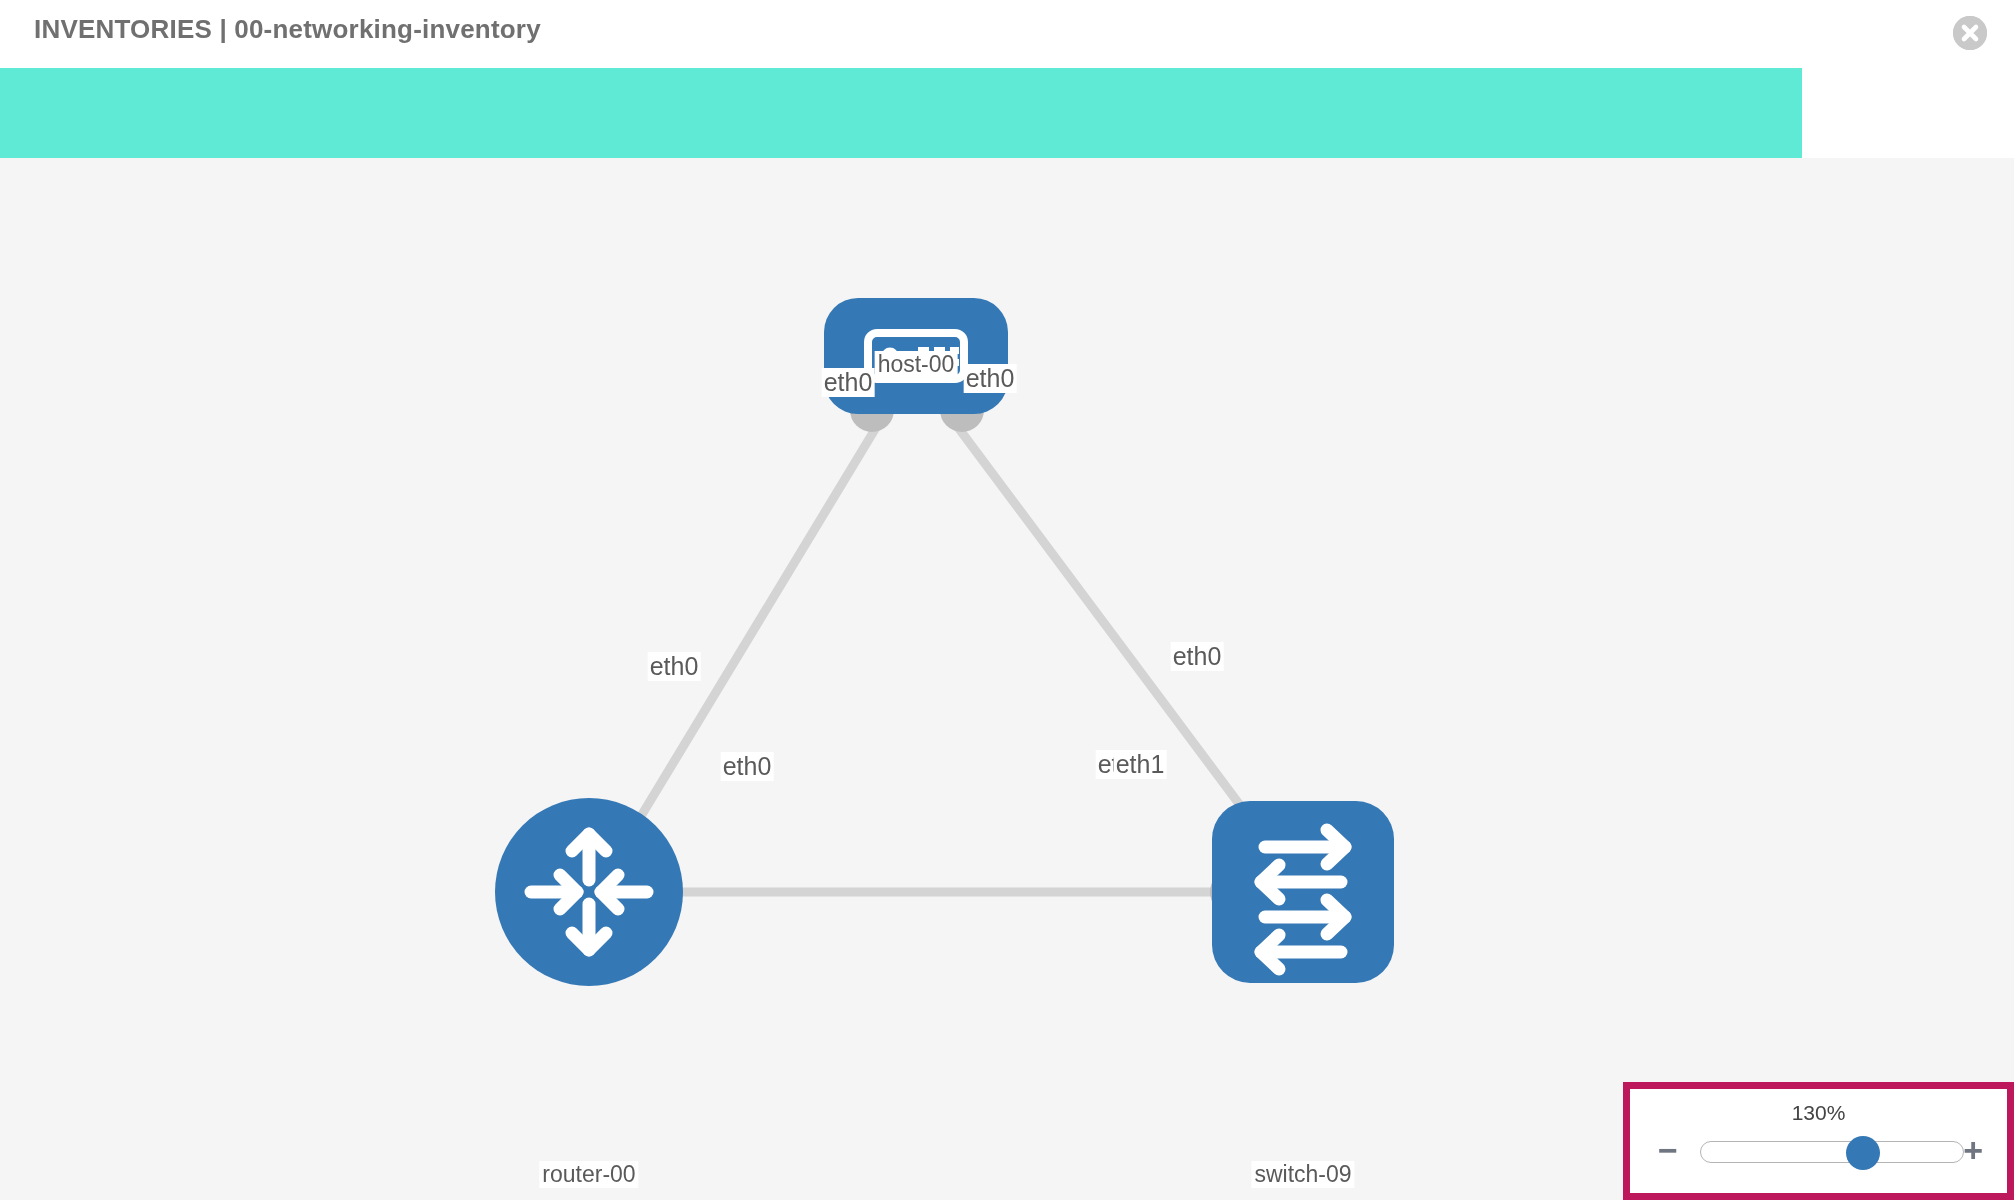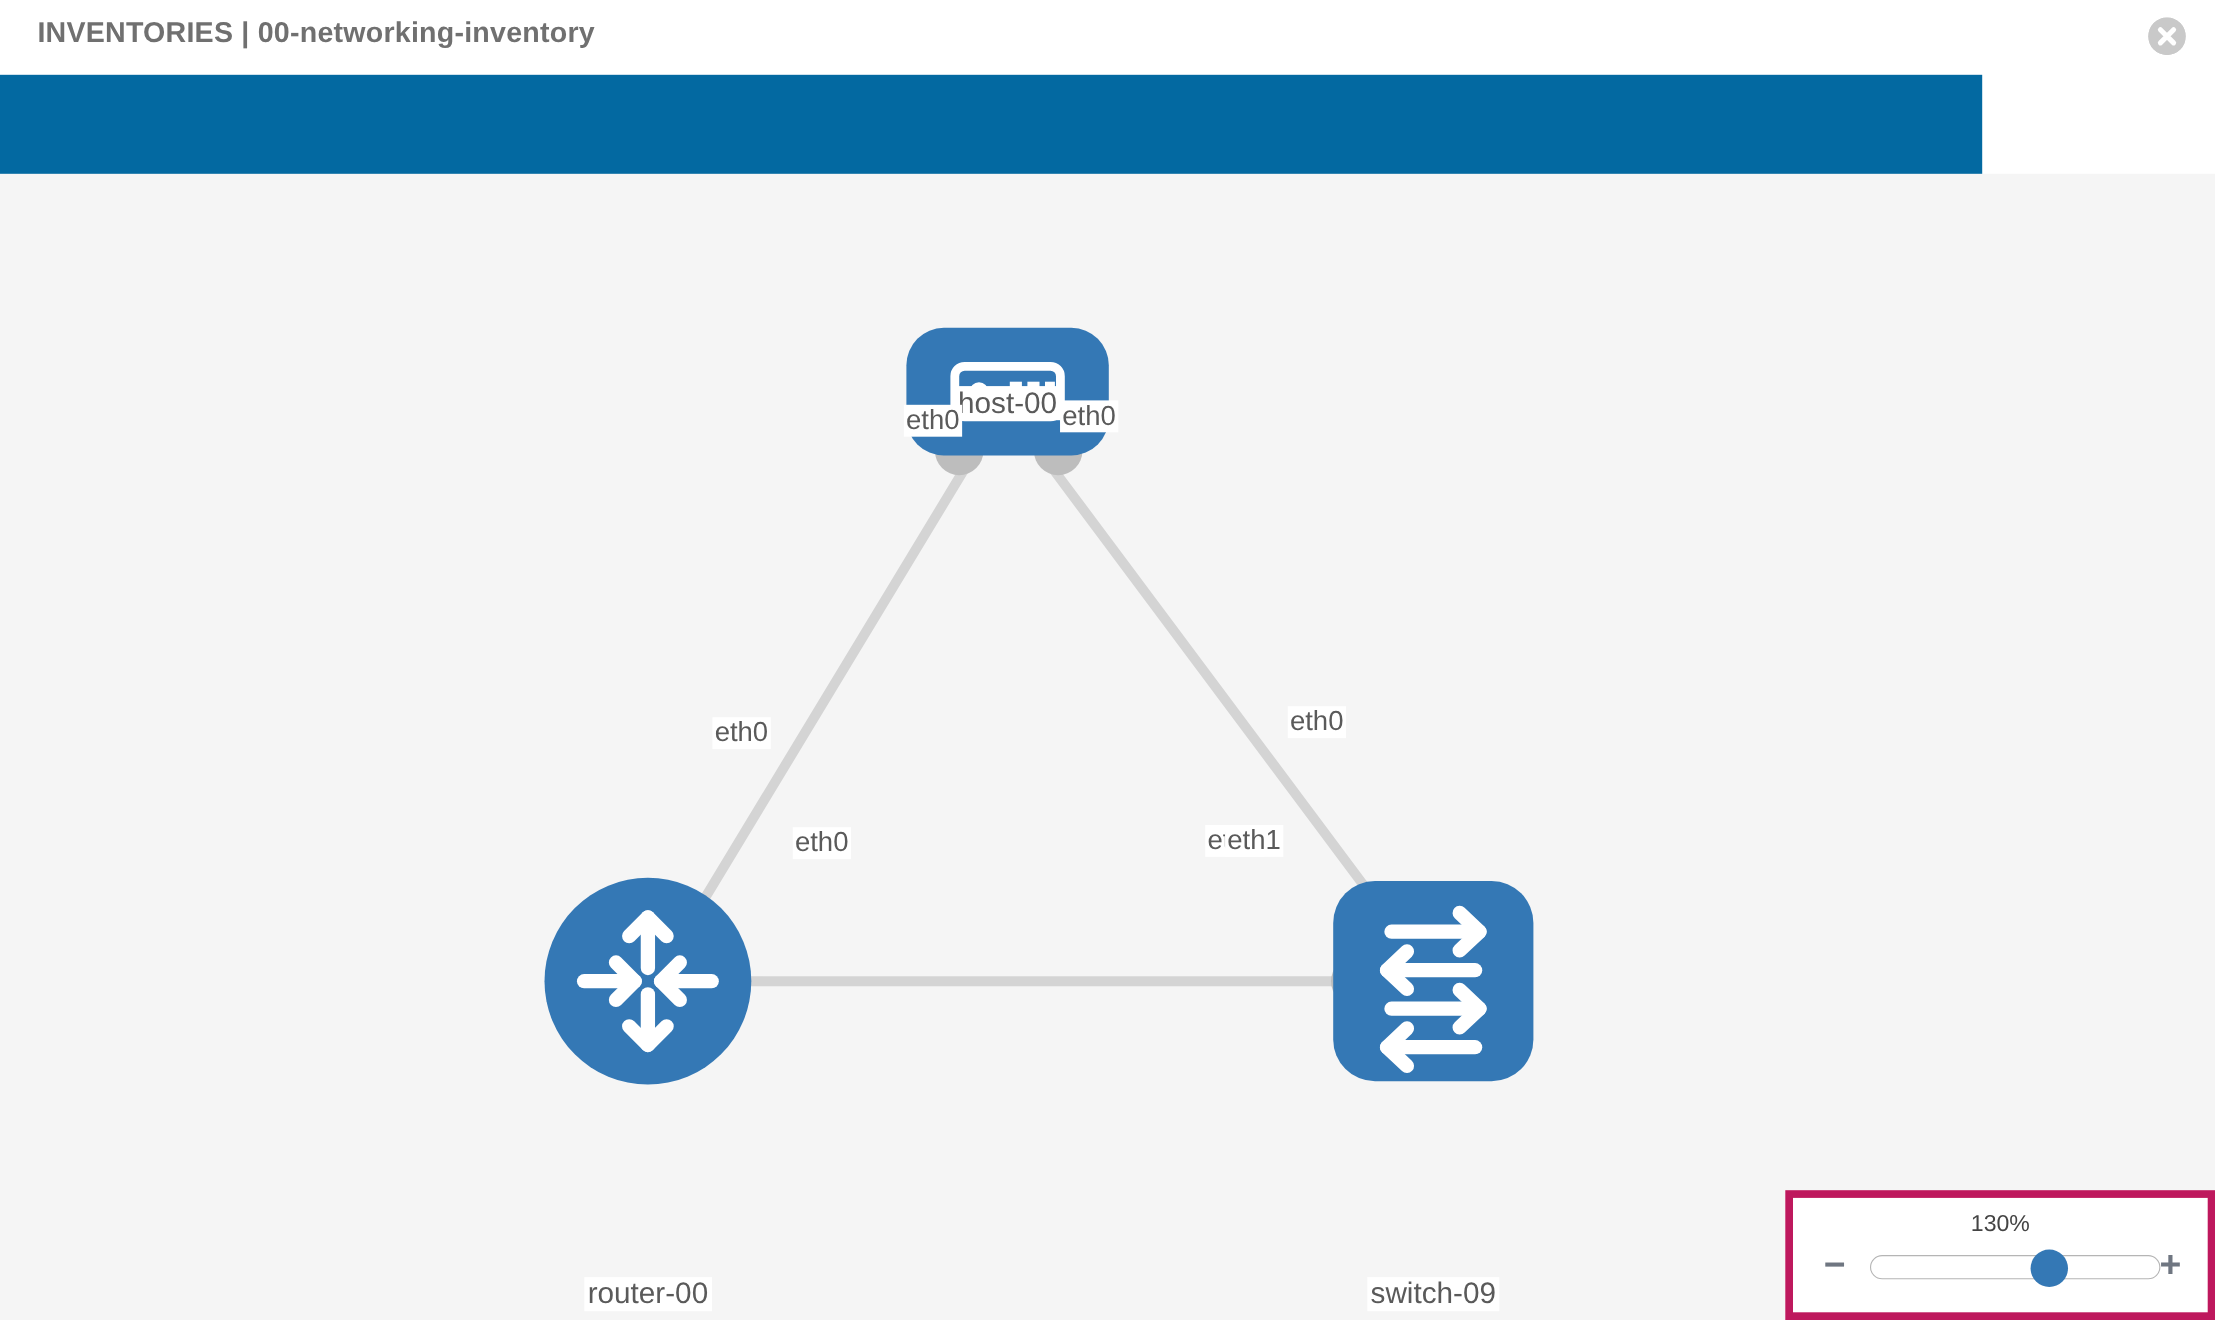--- a/index.html
+++ b/index.html
@@ -9,21 +9,21 @@
     width: 2014px; height: 1200px;
     overflow: hidden;
     background: #ffffff;
     font-family: "Liberation Sans", sans-serif;
   }
 
   #app {
     position: relative;
     width: 1802px;
     height: 1200px;
-    background: #0369a1;
+    background: #5eead4;
   }
 
   
   .header {
     position: absolute;
     left: 0; top: 0;
     width: 2014px; height: 68px;
     background: #ffffff;
   }
   .header-title {
@@ -115,21 +115,21 @@
   }
   .topology-svg {
     position: absolute;
     left: 0; top: 0;
     width: 2014px; height: 1042px;
   }
 
   
   .node-label {
     position: absolute;
-    font-size: 27px;
+    font-size: 23px;
     color: #5a5a5a;
     background: #ffffff;
     padding: 0 3px;
     white-space: nowrap;
     transform: translateX(-50%);
   }
   .iface-label {
     position: absolute;
     font-size: 25px;
     color: #5a5a5a;

